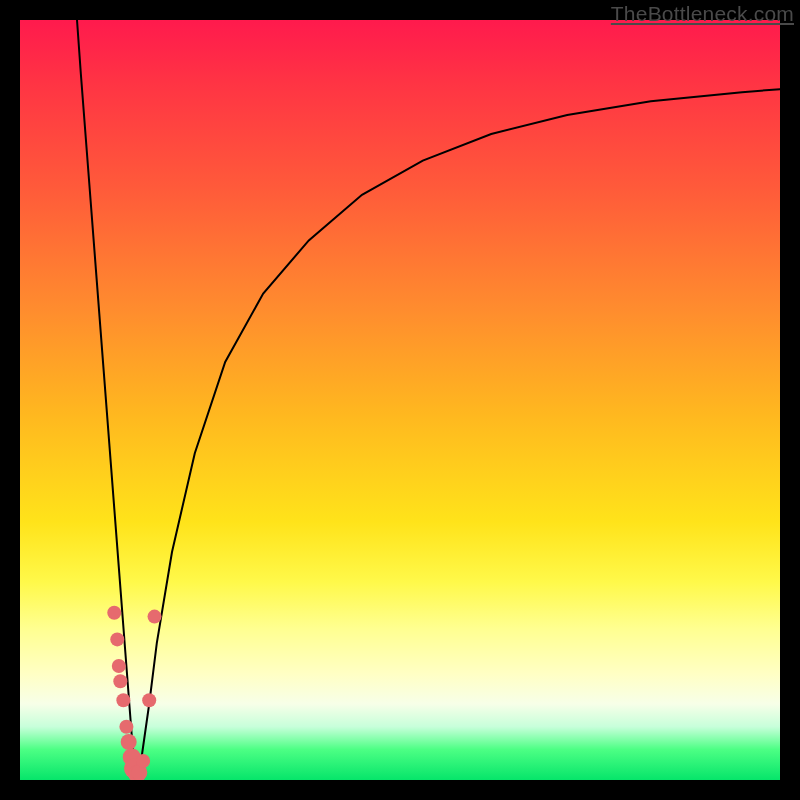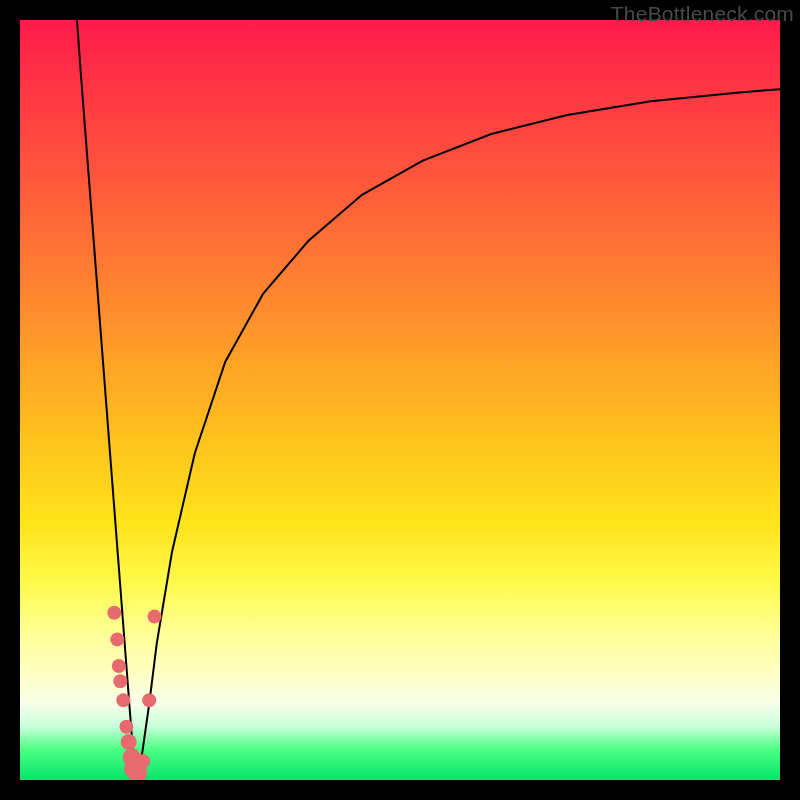--- a/index.html
+++ b/index.html
@@ -52,20 +52,21 @@
   }
   .watermark {
     position: absolute;
     top: 2px;
     right: 6px;
     color: #4a4a4a;
     font-size: 21px;
     font-weight: 400;
     letter-spacing: 0.2px;
     user-select: none;
+    text-decoration: underline;
   }
 </style>
 </head>
 <body>
 
 <div class="frame">
   <div class="plot">
 
     <svg class="curve" viewBox="0 0 760 760" preserveAspectRatio="none">
 

